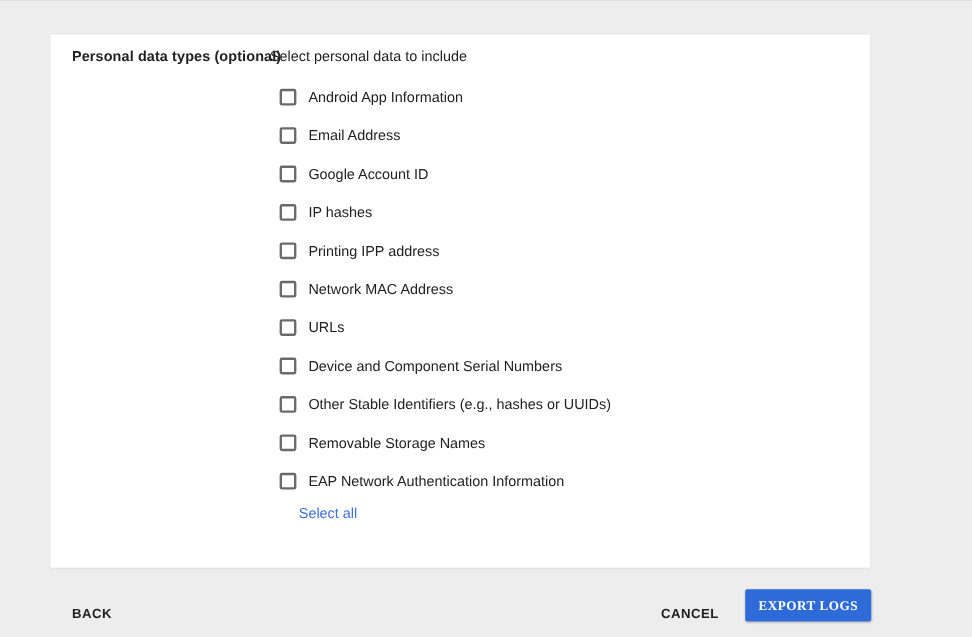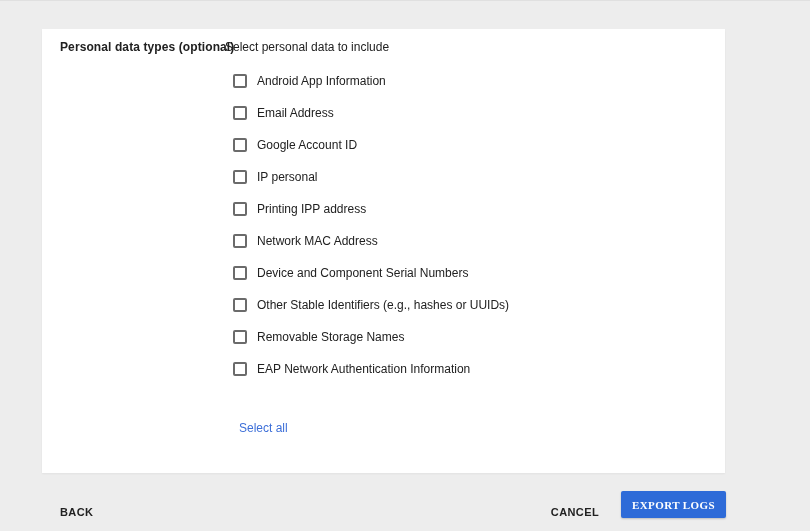--- a/index.html
+++ b/index.html
@@ -64,21 +64,21 @@
     flex: none;
     cursor: pointer;
   }
   .option-label {
     font-size: 12px;
     color: var(--text-color);
     cursor: pointer;
   }
   .select-all {
     position: absolute;
-    left: 197px; top: 389px;
+    left: 207px; top: 389px;
     height: 20px;
     line-height: 20px;
     font-size: 12px;
     color: var(--link-blue);
     cursor: pointer;
   }
   .footer {
     position: absolute;
     left: 60px; right: 84px; top: 489px;
     height: 28px;
@@ -133,33 +133,37 @@
     <span class="option-label">Email Address</span>
   </div>
 
   <div class="option-row">
     <span class="checkbox" role="checkbox" aria-checked="false"></span>
     <span class="option-label">Google Account ID</span>
   </div>
 
   <div class="option-row">
     <span class="checkbox" role="checkbox" aria-checked="false"></span>
-    <span class="option-label">IP personal</span>
+    <span class="option-label">IP hashes</span>
   </div>
 
   <div class="option-row">
     <span class="checkbox" role="checkbox" aria-checked="false"></span>
     <span class="option-label">Printing IPP address</span>
   </div>
 
   <div class="option-row">
     <span class="checkbox" role="checkbox" aria-checked="false"></span>
     <span class="option-label">Network MAC Address</span>
   </div>
 
+  <div class="option-row">
+    <span class="checkbox" role="checkbox" aria-checked="false"></span>
+    <span class="option-label">URLs</span>
+  </div>
 
   <div class="option-row">
     <span class="checkbox" role="checkbox" aria-checked="false"></span>
     <span class="option-label">Device and Component Serial Numbers</span>
   </div>
 
   <div class="option-row">
     <span class="checkbox" role="checkbox" aria-checked="false"></span>
     <span class="option-label">Other Stable Identifiers (e.g., hashes or UUIDs)</span>
   </div>

